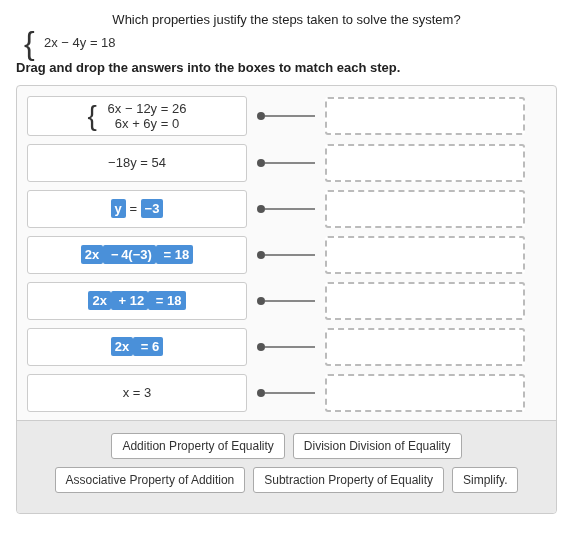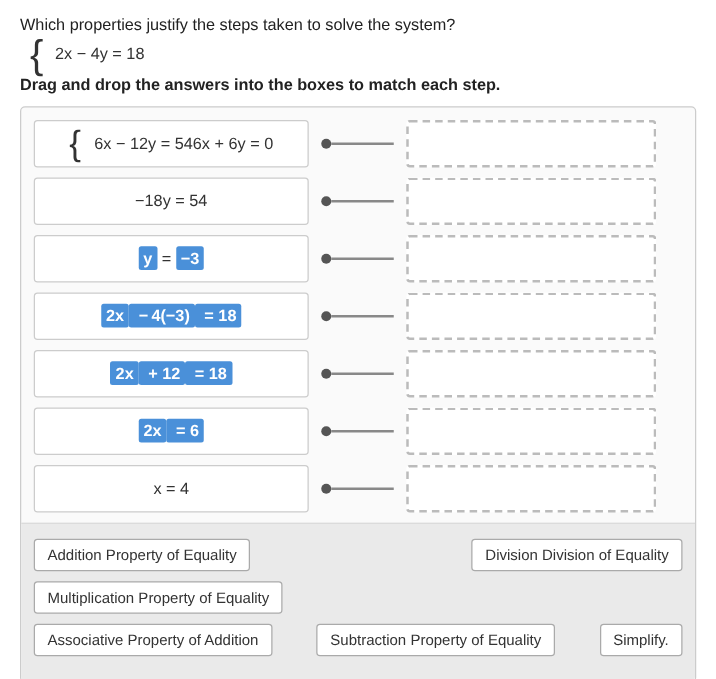--- a/index.html
+++ b/index.html
@@ -9,20 +9,21 @@
       background: #fff;
       width: 573px;
       min-height: 543px;
       padding: 12px 16px;
       color: #333;
     }
     .question-text {
       font-size: 13px;
       margin-bottom: 6px;
       color: #222;
+      text-align: center;
     }
     .equations {
       font-size: 13px;
       margin-bottom: 6px;
       margin-left: 8px;
       line-height: 1.6;
     }
     .equations .eq-line {
       display: block;
       font-size: 13px;
@@ -94,21 +95,21 @@
     .answers-area {
       background: #eaeaea;
       border-top: 1px solid #ccc;
       padding: 12px 10px;
       border-radius: 0 0 4px 4px;
       margin: 0 -10px -10px -10px;
     }
     .answers-row {
       display: flex;
       flex-wrap: wrap;
-      justify-content: space-between;
+      justify-content: center;
       gap: 8px;
       margin-bottom: 8px;
     }
     .answer-chip {
       background: #fff;
       border: 1px solid #aaa;
       border-radius: 3px;
       padding: 5px 10px;
       font-size: 12px;
       cursor: grab;
@@ -124,21 +125,21 @@
       position: absolute;
       left: 0;
       top: 50%;
       transform: translateY(-50%);
       font-size: 32px;
       font-weight: 100;
       line-height: 1;
     }
     .brace-lines {
       display: flex;
-      flex-direction: row;
+      flex-direction: column;
     }
   </style>
 </head>
 <body>
 
 <p class="question-text">Which properties justify the steps taken to solve the system?</p>
 
 <div class="equations">
   <div class="brace-system">
     <span class="brace-symbol">{</span>
@@ -150,21 +151,21 @@
 
 <p class="drag-instruction">Drag and drop the answers into the boxes to match each step.</p>
 
 <div class="main-area">
 
   <div class="step-row">
     <div class="step-expr">
       <div class="brace-system">
         <span class="brace-symbol" style="font-size:28px;">{</span>
         <div class="brace-lines" style="padding-left:8px; font-size:13px;">
-          <span>6x − 12y = 54</span>
+          <span>6x − 12y = 26</span>
           <span>6x + 6y = 0</span>
         </div>
       </div>
     </div>
     <div class="connector">
       <div class="connector-dot"></div>
       <div class="connector-line"></div>
     </div>
     <div class="drop-box"></div>
   </div>
@@ -226,34 +227,33 @@
     </div>
     <div class="connector">
       <div class="connector-dot"></div>
       <div class="connector-line"></div>
     </div>
     <div class="drop-box"></div>
   </div>
 
   <div class="step-row">
     <div class="step-expr">
-      <span>x = 4</span>
+      <span>x = 3</span>
     </div>
     <div class="connector">
       <div class="connector-dot"></div>
       <div class="connector-line"></div>
     </div>
     <div class="drop-box"></div>
   </div>
 
   <div class="answers-area">
     <div class="answers-row">
       <div class="answer-chip">Addition Property of Equality</div>
       <div class="answer-chip">Division Division of Equality</div>
-      <div class="answer-chip">Multiplication Property of Equality</div>
     </div>
     <div class="answers-row">
       <div class="answer-chip">Associative Property of Addition</div>
       <div class="answer-chip">Subtraction Property of Equality</div>
       <div class="answer-chip">Simplify.</div>
     </div>
 
   </div>
 
 </div>

